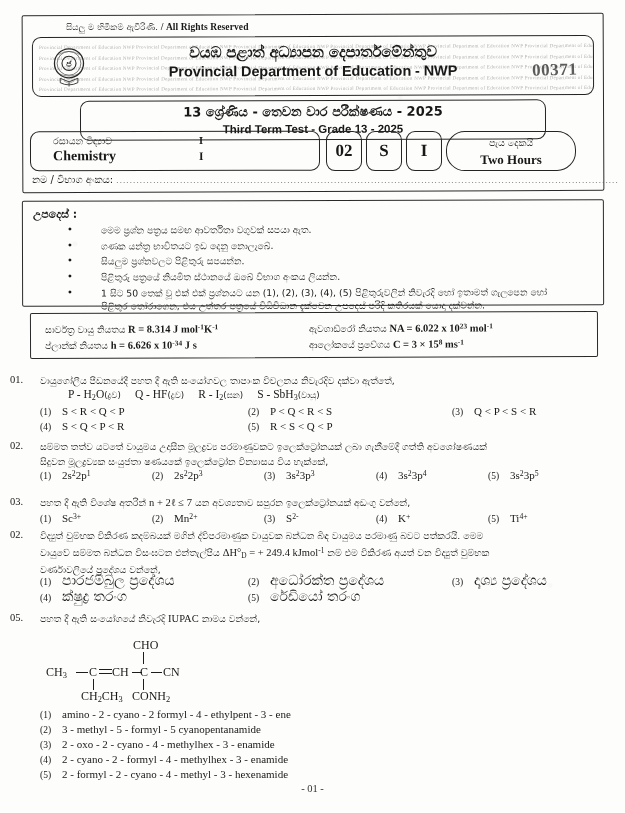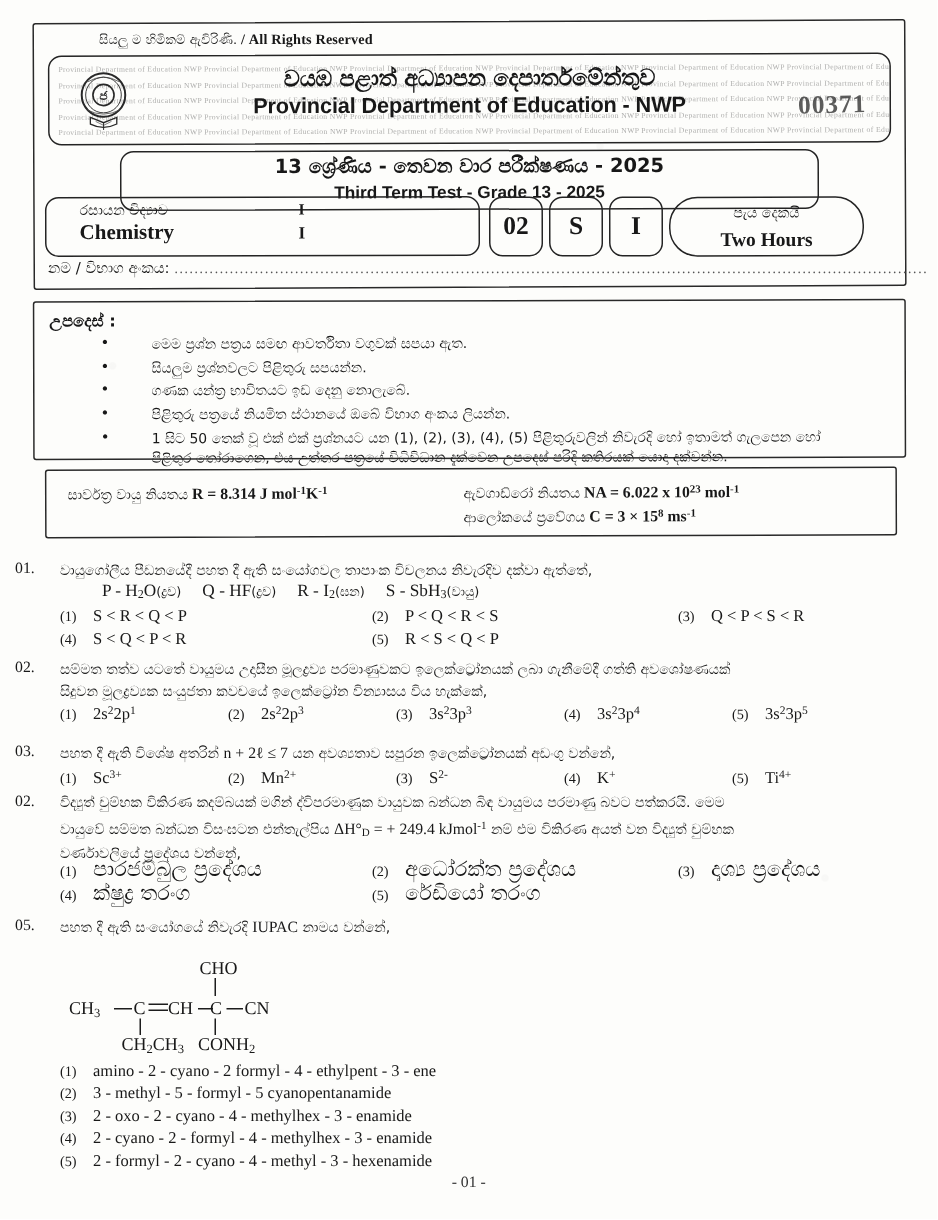--- a/index.html
+++ b/index.html
@@ -419,34 +419,38 @@
 
   <div class="name-line">
     <span class="sinh">නම / විභාග අංකය:</span>
     <span class="dots" id="dots">......................................................................................................................................................</span>
   </div>
 
   <div class="instr-box">
     <div class="instr-title sinh">උපදෙස් :</div>
     <div class="instr-list">
       <div class="instr-item sinh">මෙම ප්‍රශ්න පත්‍රය සමඟ ආවර්තිතා වගුවක් සපයා ඇත.</div>
+      <div class="instr-item sinh">ගණක යන්ත්‍ර භාවිතයට ඉඩ දෙනු නොලැබේ.</div>
       <div class="instr-item sinh">සියලුම ප්‍රශ්නවලට පිළිතුරු සපයන්න.</div>
-      <div class="instr-item sinh">ගණක යන්ත්‍ර භාවිතයට ඉඩ දෙනු නොලැබේ.</div>
       <div class="instr-item sinh">පිළිතුරු පත්‍රයේ නියමිත ස්ථානයේ ඔබේ විභාග අංකය ලියන්න.</div>
       <div class="instr-item sinh wrap">
         <span>1 සිට 50 තෙක් වූ එක් එක් ප්‍රශ්නයට යන (1), (2), (3), (4), (5) පිළිතුරුවලින් නිවැරදි හෝ ඉතාමත් ගැලපෙන හෝ</span>
         <span class="l2">පිළිතුර තෝරාගෙන, එය උත්තර පත්‍රයේ විධිවිධාන දැක්වෙන උපදෙස් පරිදි කතිරයක් යොදා දක්වන්න.</span>
       </div>
     </div>
   </div>
 
   <div class="const-box">
     <div class="const-cell c-r">
       <span class="sinh">සාර්වත්‍ර වායු නියතය</span>
       <b><span>R = 8.314 J mol</span><sup>-1</sup><span>K</span><sup>-1</sup></b>
+    </div>
+    <div class="const-cell c-h">
+      <span class="sinh">ප්ලාන්ක් නියතය</span>
+      <b><span>h = 6.626 x 10</span><sup>-34</sup><span> J s</span></b>
     </div>
     <div class="const-cell c-na">
       <span class="sinh">ඇවගාඩ්රෝ නියතය</span>
       <b><span>NA = 6.022 x 10</span><sup>23</sup><span> mol</span><sup>-1</sup></b>
     </div>
     <div class="const-cell c-c">
       <span class="sinh">ආලෝකයේ ප්‍රවේගය</span>
       <b><span>C = 3 × 15</span><sup>8</sup><span> ms</span><sup>-1</sup></b>
     </div>
   </div>
@@ -463,21 +467,21 @@
       <div class="opt" style="left:452px; top:405px"><span class="n">(3)</span><span>Q &lt; P &lt; S &lt; R</span></div>
       <div class="opt" style="left:40px; top:420px"><span class="n">(4)</span><span>S &lt; Q &lt; P &lt; R</span></div>
       <div class="opt" style="left:248px; top:420px"><span class="n">(5)</span><span>R &lt; S &lt; Q &lt; P</span></div>
     </div>
   </div>
 
   <div class="q">
     <div class="qnum" style="top:440px">02.</div>
     <div class="qstem sinh" style="top:440px">
       <span>සම්මත තත්ව යටතේ වායුමය උදාසීන මූලද්‍රව්‍ය පරමාණුවකට ඉලෙක්ට්‍රෝනයක් ලබා ගැනීමේදී ගත්ති අවශෝෂණයක්</span>
-      <span style="display:block">සිදුවන මූලද්‍රව්‍යක සංයුජතා කවචයේ ඉලෙක්ට්‍රෝන වින්‍යාසය විය හැක්කේ,</span>
+      <span style="display:block">සිදුවන මූලද්‍රව්‍යක සංයුජතා ෂණයකේ ඉලෙක්ට්‍රෝන වින්‍යාසය විය හැක්කේ,</span>
     </div>
     <div class="opts">
       <div class="opt" style="left:40px;  top:469px"><span class="n">(1)</span><span>2s<sup>2</sup>2p<sup>1</sup></span></div>
       <div class="opt" style="left:152px; top:469px"><span class="n">(2)</span><span>2s<sup>2</sup>2p<sup>3</sup></span></div>
       <div class="opt" style="left:264px; top:469px"><span class="n">(3)</span><span>3s<sup>2</sup>3p<sup>3</sup></span></div>
       <div class="opt" style="left:376px; top:469px"><span class="n">(4)</span><span>3s<sup>2</sup>3p<sup>4</sup></span></div>
       <div class="opt" style="left:488px; top:469px"><span class="n">(5)</span><span>3s<sup>2</sup>3p<sup>5</sup></span></div>
     </div>
   </div>
 

